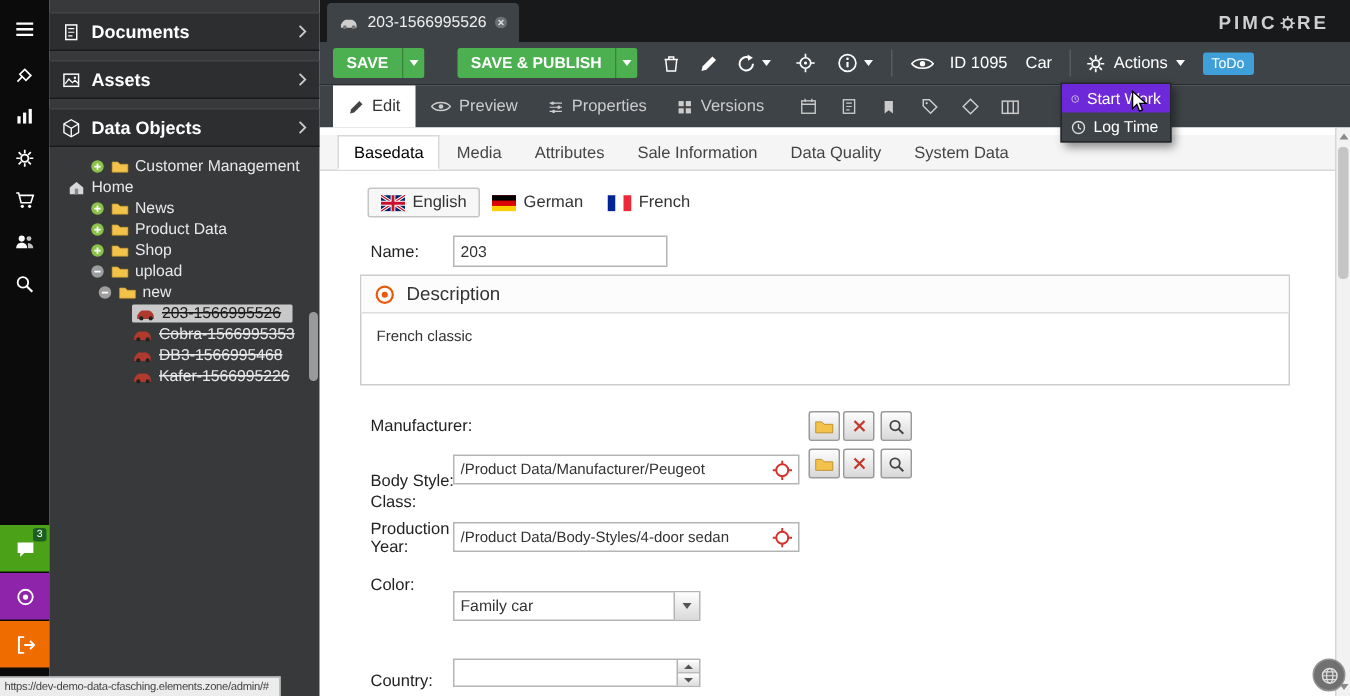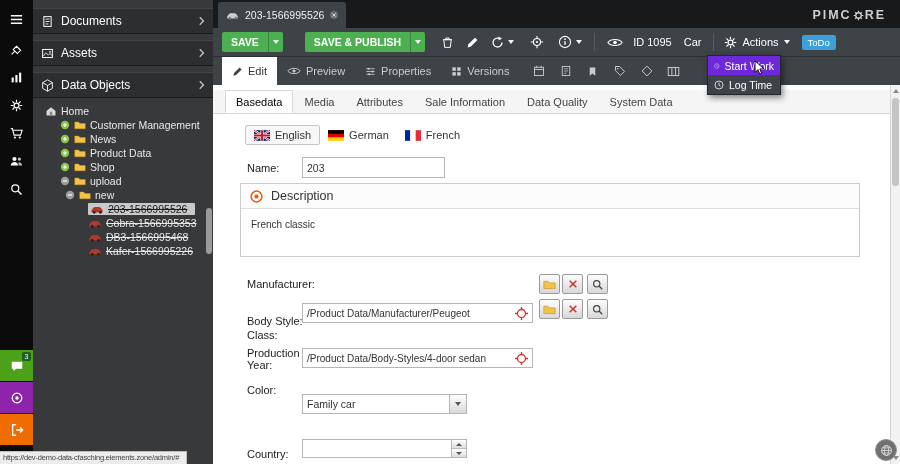--- a/index.html
+++ b/index.html
@@ -11,21 +11,21 @@
 .rail-btn{position:absolute;left:0;width:33px;height:26px;display:flex;align-items:center;justify-content:center;cursor:pointer}
 .rail-sq{position:absolute;left:0;width:33px;height:31px;display:flex;align-items:center;justify-content:center;cursor:pointer}
 .sq-chat{background:#4ba117}
 .sq-purple{background:#8e24aa}
 .sq-orange{background:#ef6c00}
 .chat-badge{position:absolute;top:2px;right:2px;background:#1b5e20;color:#fff;font-size:7px;line-height:9px;min-width:9px;text-align:center;border-radius:2px;padding:0 1px}
 
 .sidebar{position:absolute;left:33px;top:0;width:180px;height:464px;background:#37393b;z-index:5;overflow:hidden}
 .panel-h{height:26px;margin:0 0 6px 0;background:#2c2e30;border-bottom:1px solid #1a1a1a;border-top:1px solid #444;display:flex;align-items:center;gap:7px;padding:0 8px;cursor:pointer}
 .panel-h:first-child{margin-top:8px}
-.panel-label{color:#fff;font-size:12px;font-weight:normal;flex:1}
+.panel-label{color:#fff;font-size:12px;font-weight:bold;flex:1}
 .tree{position:relative}
 .ti{height:14px;display:flex;align-items:center;gap:4px;color:#e8e8e8;font-size:10.5px;cursor:pointer;white-space:nowrap}
 .p0{padding-left:12px}.p1{padding-left:27px}.p2{padding-left:32px}.p3{padding-left:55px}
 .strike{text-decoration:line-through}
 .selwrap{display:flex;align-items:center;gap:4px;background:#c9c9c9;color:#1a1a1a;padding:0 8px 0 2px;border-radius:1px}
 .sb-scroll{position:absolute;right:1px;top:208px;width:6px;height:46px;background:#9a9a9a;border-radius:3px}
 .statusbar{position:absolute;left:0;bottom:0;width:187px;height:13px;background:#ececec;border-top:1px solid #bdbdbd;border-right:1px solid #bdbdbd;color:#444;font-size:7.5px;line-height:12px;padding:0 3px;white-space:nowrap;overflow:hidden;z-index:20;letter-spacing:-0.2px}
 
 .main{position:absolute;left:213px;top:0;right:0;bottom:0;background:#fff}
 .tabbar{position:absolute;left:0;top:0;right:0;height:28px;background:#17191b}
@@ -195,42 +195,42 @@
       </span>
       <span class="panel-label">Data Objects</span>
       <span>
         <svg viewBox="0 0 8 12" width="6" height="10">
             <path d="M1 1l5 5-5 5" fill="none" stroke="#ccc" stroke-width="1.6"></path>
           </svg>
       </span>
     </div>
 
     <div class="tree">
+      <div class="ti p1">
+        <span>
+            <svg viewBox="0 0 12 12" width="10" height="10">
+              <circle cx="6" cy="6" r="5" fill="#8bc34a"></circle>
+              <path d="M3.5 6h5M6 3.5v5" stroke="#fff" stroke-width="1.4"></path>
+            </svg>
+          </span>
+        <span>
+            <svg viewBox="0 0 16 16" width="12" height="12">
+              <path d="M1 4h5l2 2h7v7H1z" fill="#f3c24b" stroke="#c99b27" stroke-width="0.6"></path>
+            </svg>
+          </span>
+        <span>Customer Management</span>
+      </div>
       <div class="ti p0">
         <span>
             <svg viewBox="0 0 16 16" width="12" height="12">
               <path d="M2 8l6-5 6 5v6H2z" fill="#d8d8d8"></path>
               <rect x="6.5" y="9" width="3" height="5" fill="#888"></rect>
             </svg>
           </span>
         <span>Home</span>
-      </div>
-      <div class="ti p1">
-        <span>
-            <svg viewBox="0 0 12 12" width="10" height="10">
-              <circle cx="6" cy="6" r="5" fill="#8bc34a"></circle>
-              <path d="M3.5 6h5M6 3.5v5" stroke="#fff" stroke-width="1.4"></path>
-            </svg>
-          </span>
-        <span>
-            <svg viewBox="0 0 16 16" width="12" height="12">
-              <path d="M1 4h5l2 2h7v7H1z" fill="#f3c24b" stroke="#c99b27" stroke-width="0.6"></path>
-            </svg>
-          </span>
-        <span>Customer Management</span>
       </div>
       <div class="ti p1">
         <span>
             <svg viewBox="0 0 12 12" width="10" height="10">
               <circle cx="6" cy="6" r="5" fill="#8bc34a"></circle>
               <path d="M3.5 6h5M6 3.5v5" stroke="#fff" stroke-width="1.4"></path>
             </svg>
           </span>
         <span>
             <svg viewBox="0 0 16 16" width="12" height="12">

